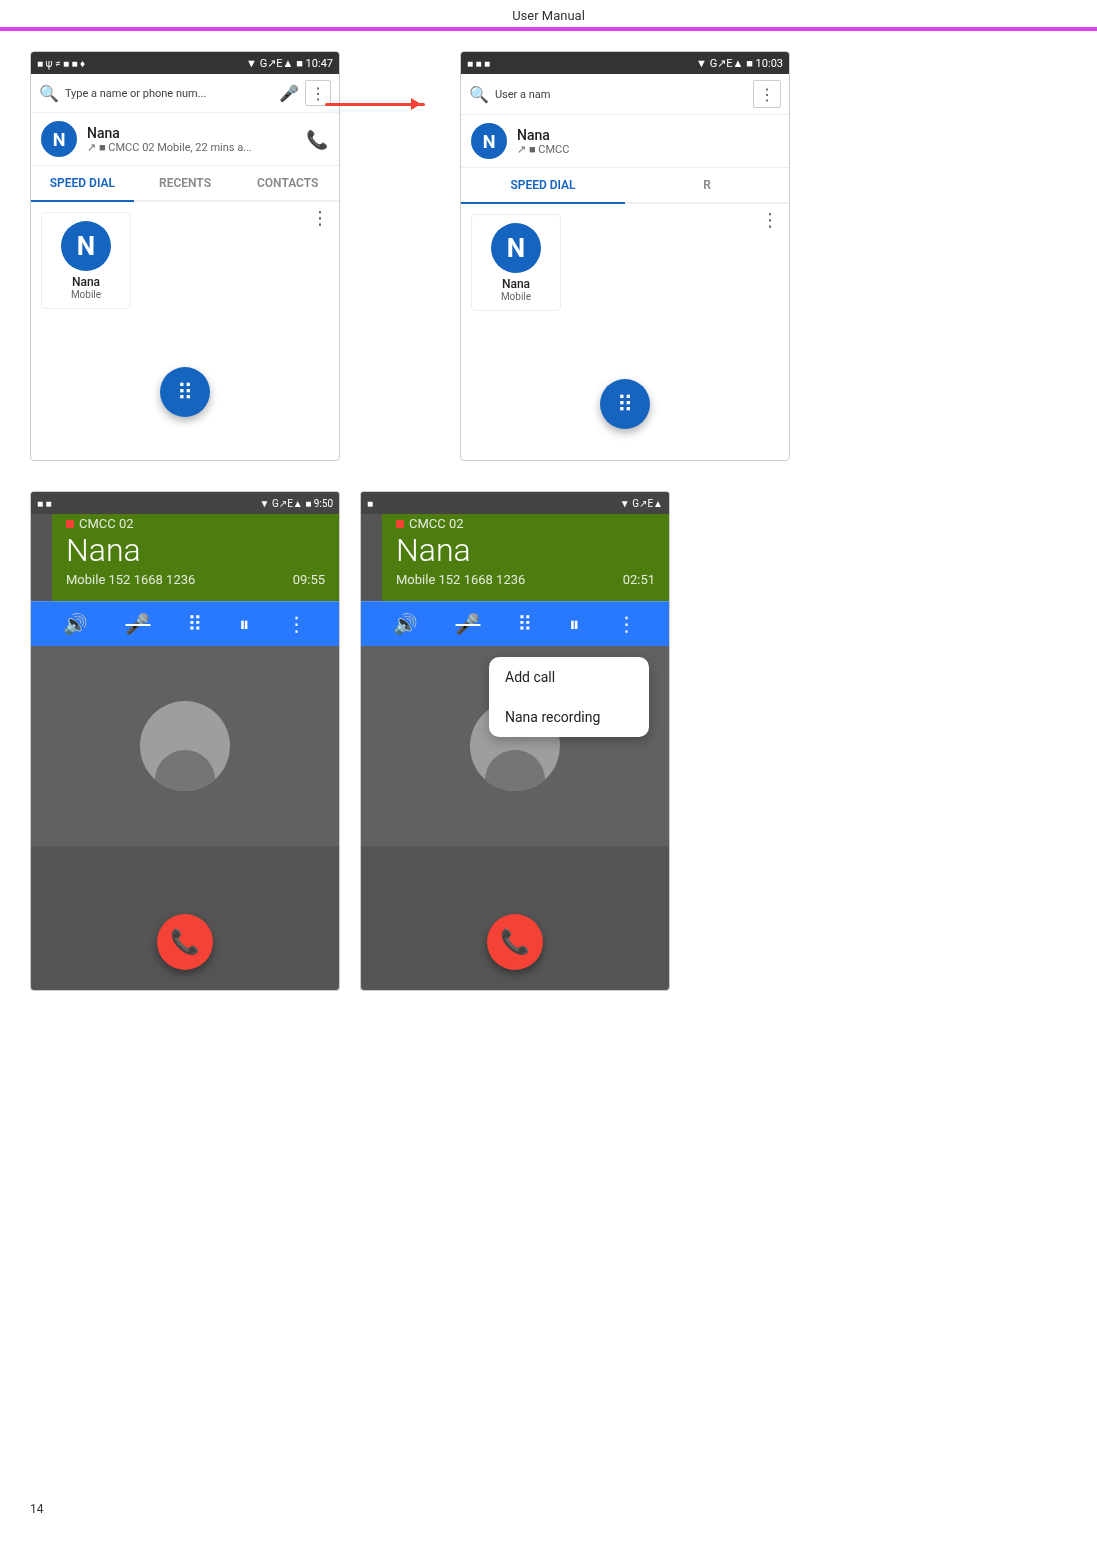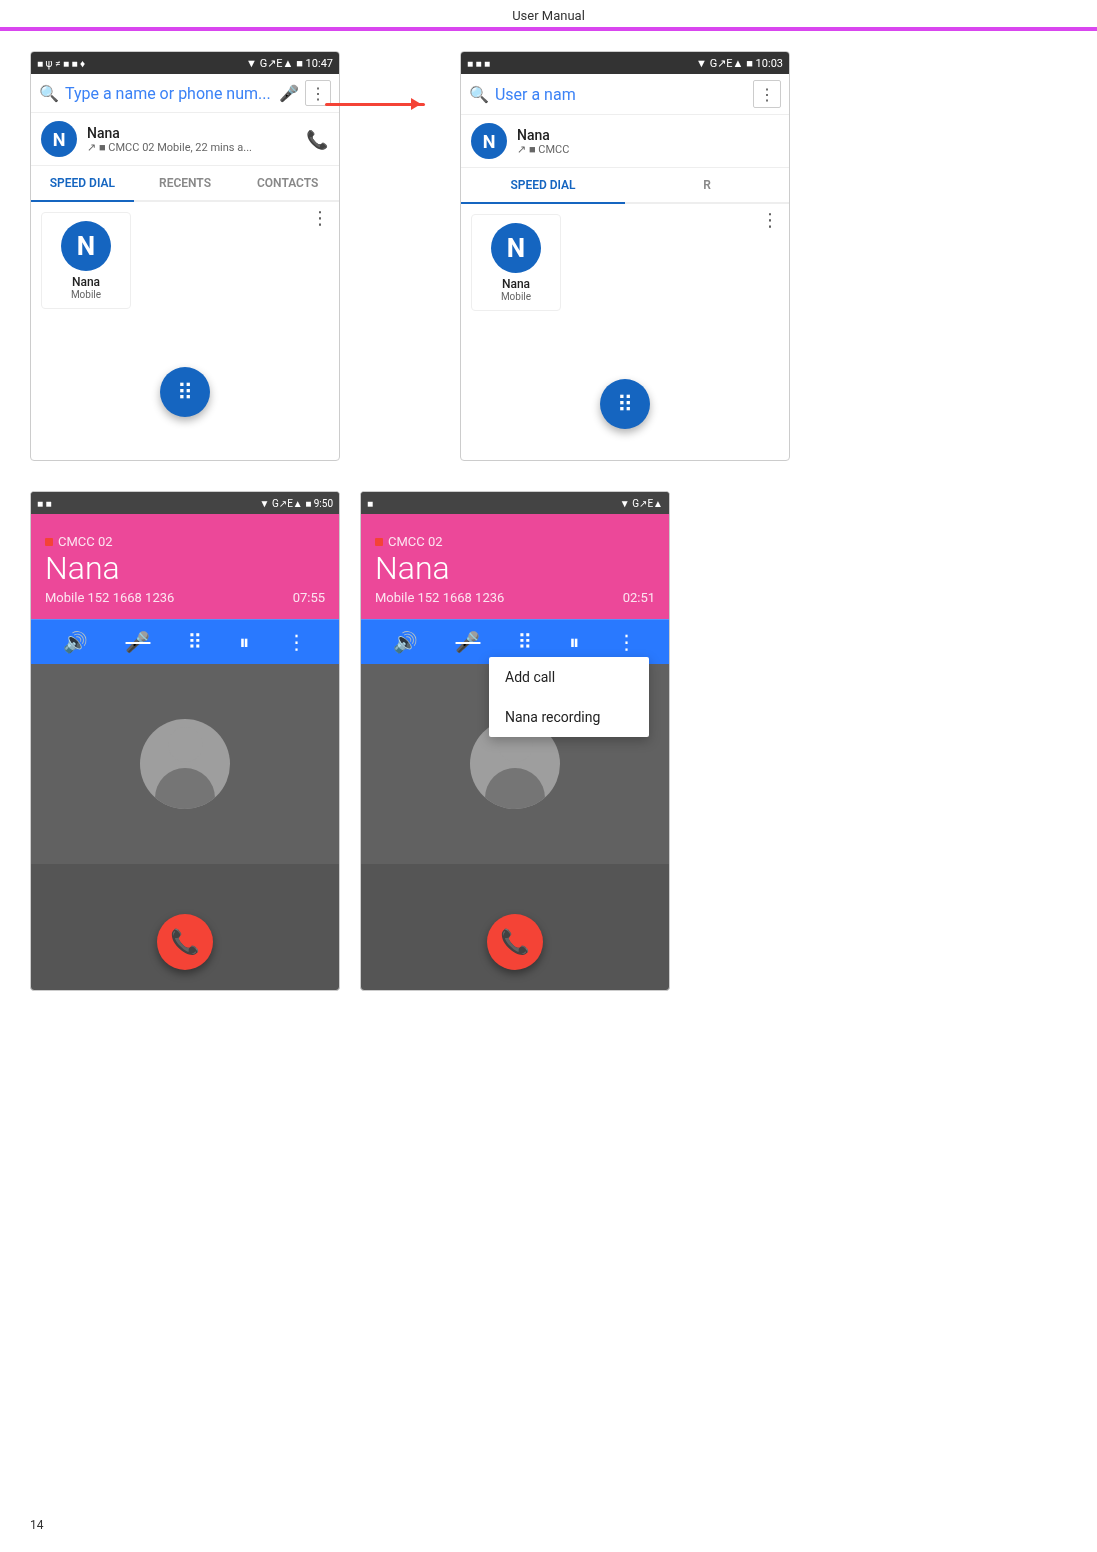--- a/index.html
+++ b/index.html
@@ -15,21 +15,21 @@
     .page-header {
       text-align: center;
       padding: 8px 0 4px;
       font-size: 13px;
       color: #333;
       border-bottom: 4px solid #d946ef;
     }
 
     .page-number {
       position: absolute;
-      bottom: 20px;
+      bottom: 36px;
       left: 30px;
       font-size: 12px;
       color: #333;
       text-align: right;
     }
 
     
     .screenshots-area {
       display: flex;
       flex-wrap: wrap;
@@ -90,22 +90,22 @@
       background: #fff;
       border-bottom: 1px solid #eee;
       gap: 6px;
     }
     .search-bar .search-icon {
       color: #666;
       font-size: 16px;
     }
     .search-input-field {
       flex: 1;
-      font-size: 16px;
-      color: #3b82f6;
+      font-size: 11px;
+      color: #404040;
       border: none;
       outline: none;
     }
     .search-bar .more-icon {
       width: 28px;
       height: 28px;
       border: 1px solid #ccc;
       border-radius: 2px;
       display: flex;
       align-items: center;
@@ -271,22 +271,23 @@
       color: #fff;
       display: flex;
       justify-content: space-between;
       align-items: center;
       padding: 2px 6px;
       font-size: 10px;
       height: 22px;
     }
 
     .call-header {
-      background: #ec4899;
-      padding: 20px 14px 14px;
+      background: #4d7c0f;
+      padding: 2px 14px 14px;
+      margin-left: 21px;
     }
     .call-carrier {
       color: rgba(255,255,255,0.85);
       font-size: 13px;
       display: flex;
       align-items: center;
       gap: 5px;
       margin-bottom: 2px;
     }
     .call-carrier .carrier-dot {
@@ -359,21 +360,21 @@
       position: relative;
       overflow: hidden;
     }
 
     .call-context-menu {
       position: absolute;
       top: 165px;
       right: 20px;
       background: #fff;
       box-shadow: 0 4px 12px rgba(0,0,0,0.25);
-      border-radius: 2px;
+      border-radius: 10px;
       min-width: 160px;
       z-index: 10;
     }
     .call-context-item {
       padding: 12px 16px;
       font-size: 14px;
       color: #222;
       cursor: pointer;
     }
     .person-head {
@@ -561,21 +562,21 @@
       </div>
 
       <div class="call-header">
         <div class="call-carrier">
           <span class="carrier-dot"></span>
           <span>CMCC 02</span>
         </div>
         <div class="call-name">Nana</div>
         <div class="call-number-time">
           <span>Mobile 152 1668 1236</span>
-          <span>07:55</span>
+          <span>09:55</span>
         </div>
       </div>
 
       <div class="call-actions">
         <span class="action-icon">🔊</span>
         <span class="action-icon" style="text-decoration: line-through;">🎤</span>
         <span class="action-icon">⠿</span>
         <span class="action-icon">⏸</span>
         <span class="action-icon">⋮</span>
       </div>

